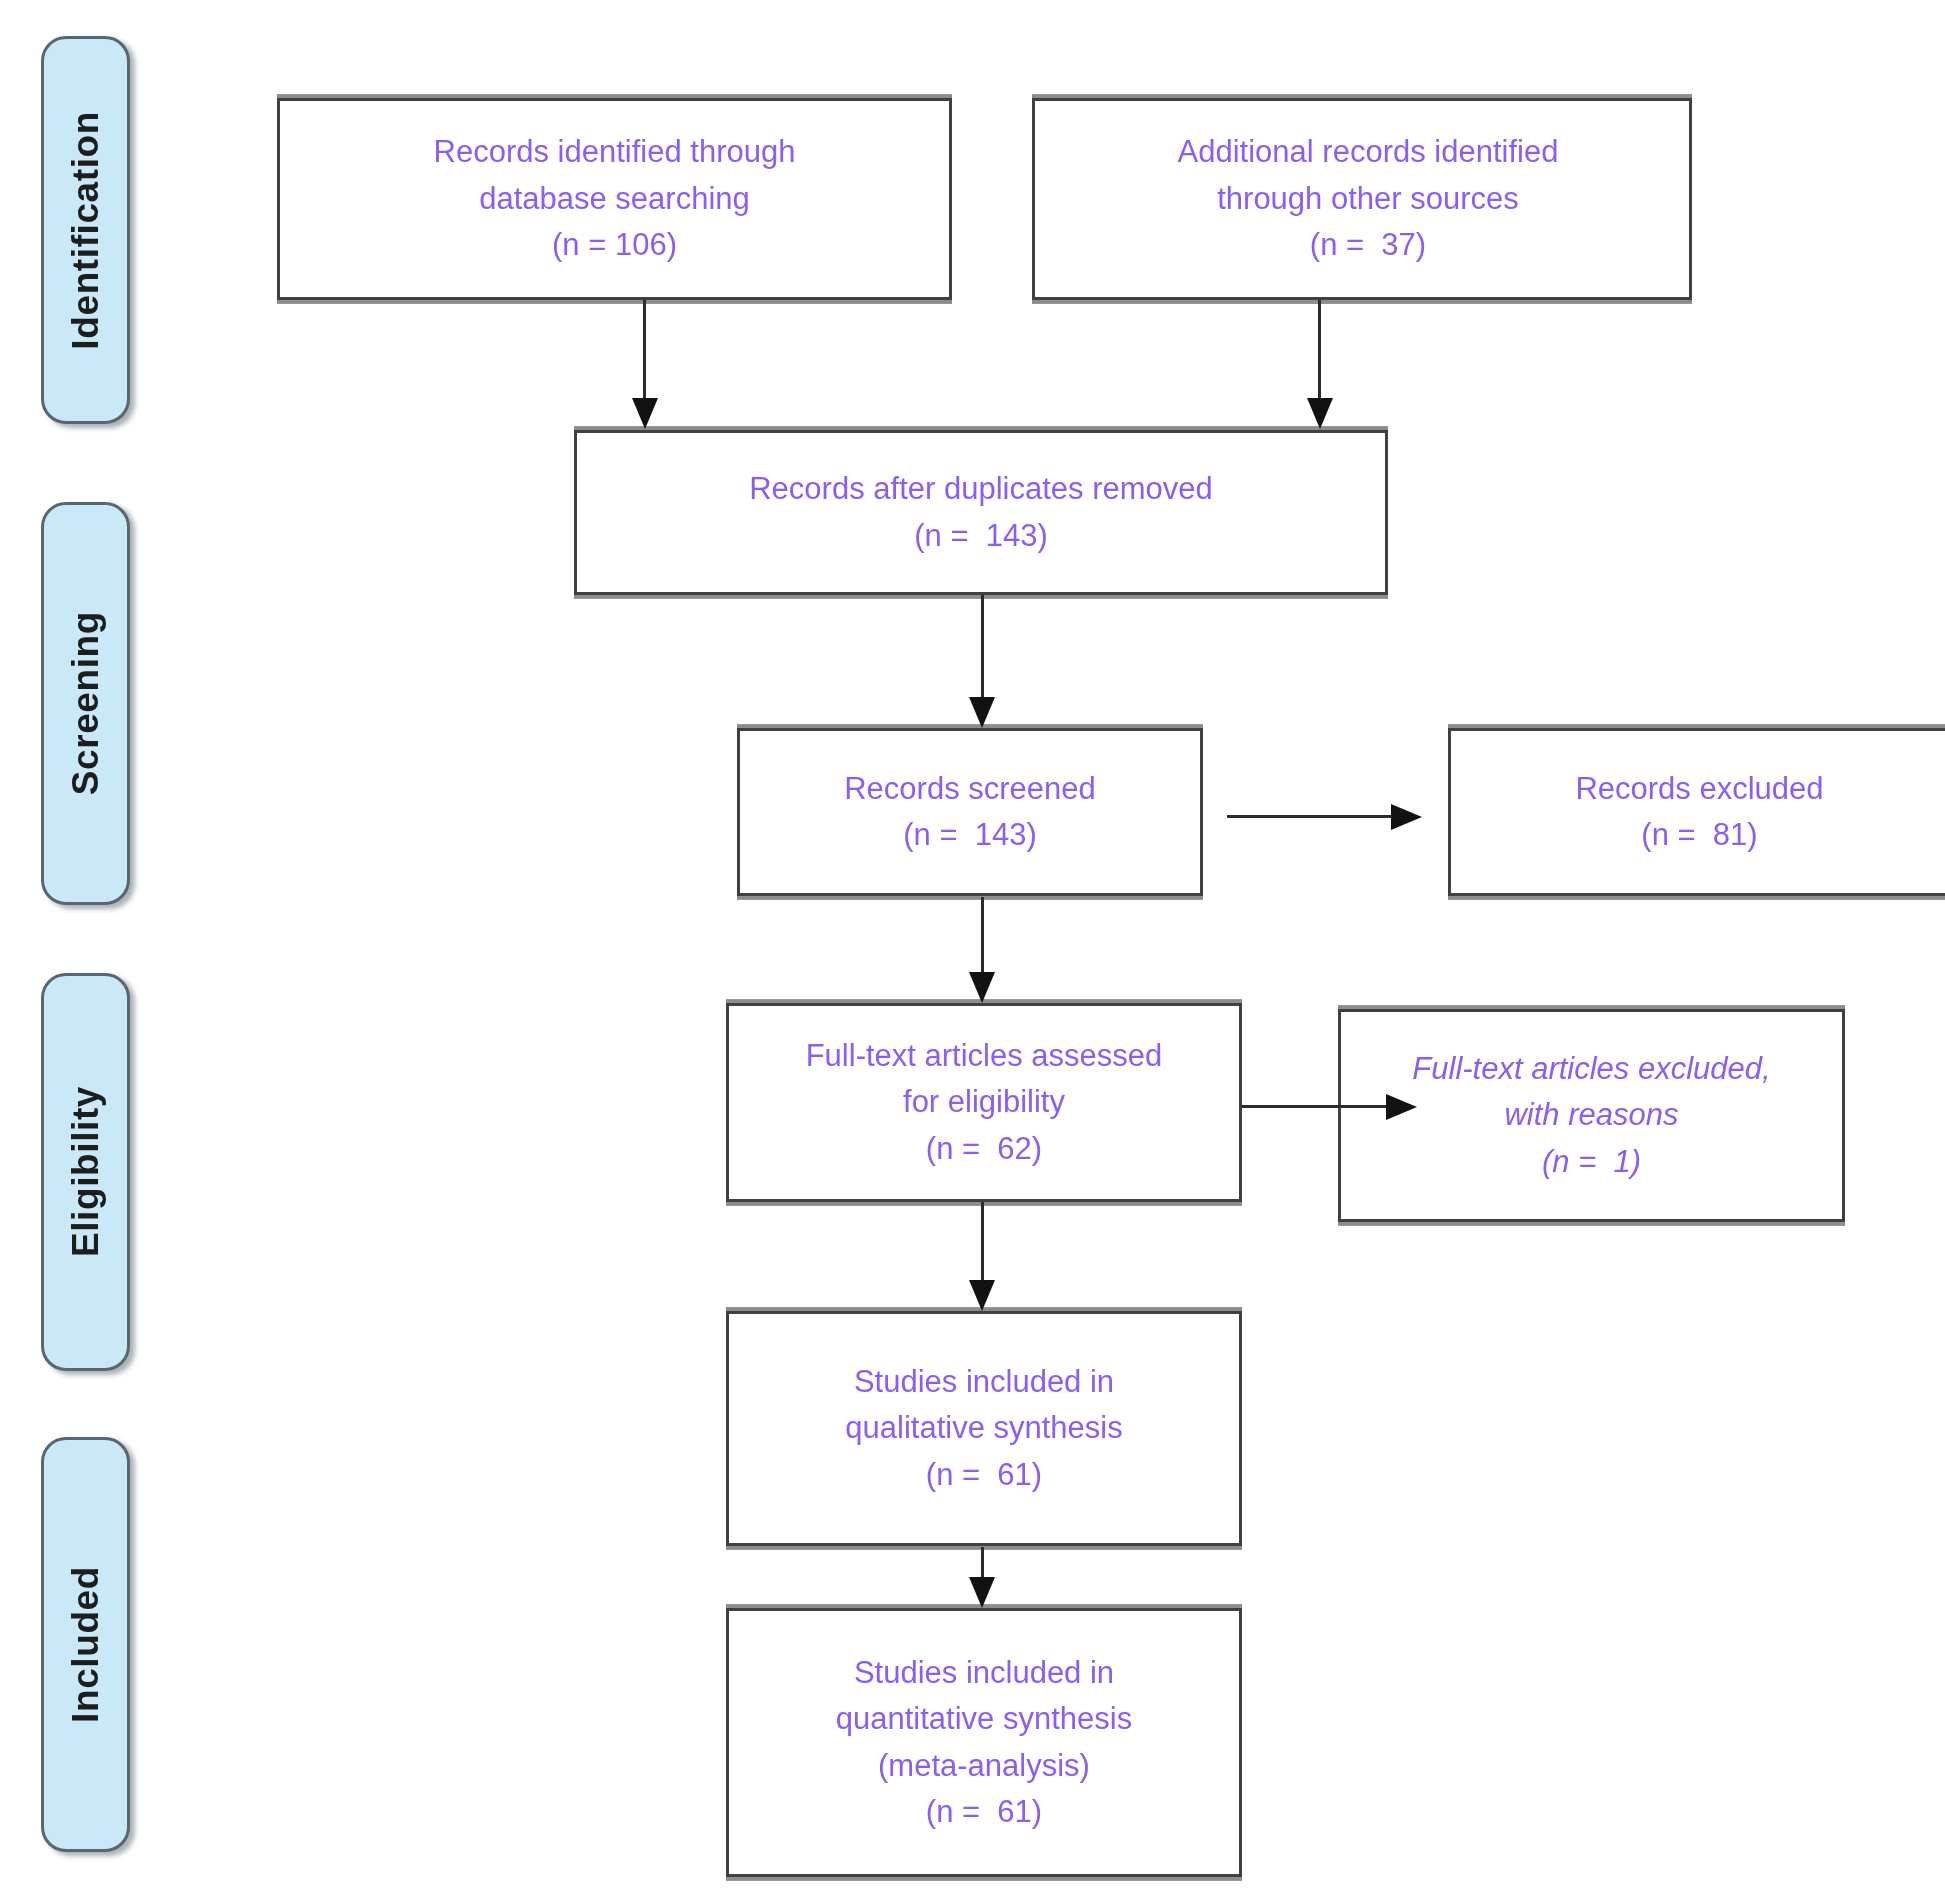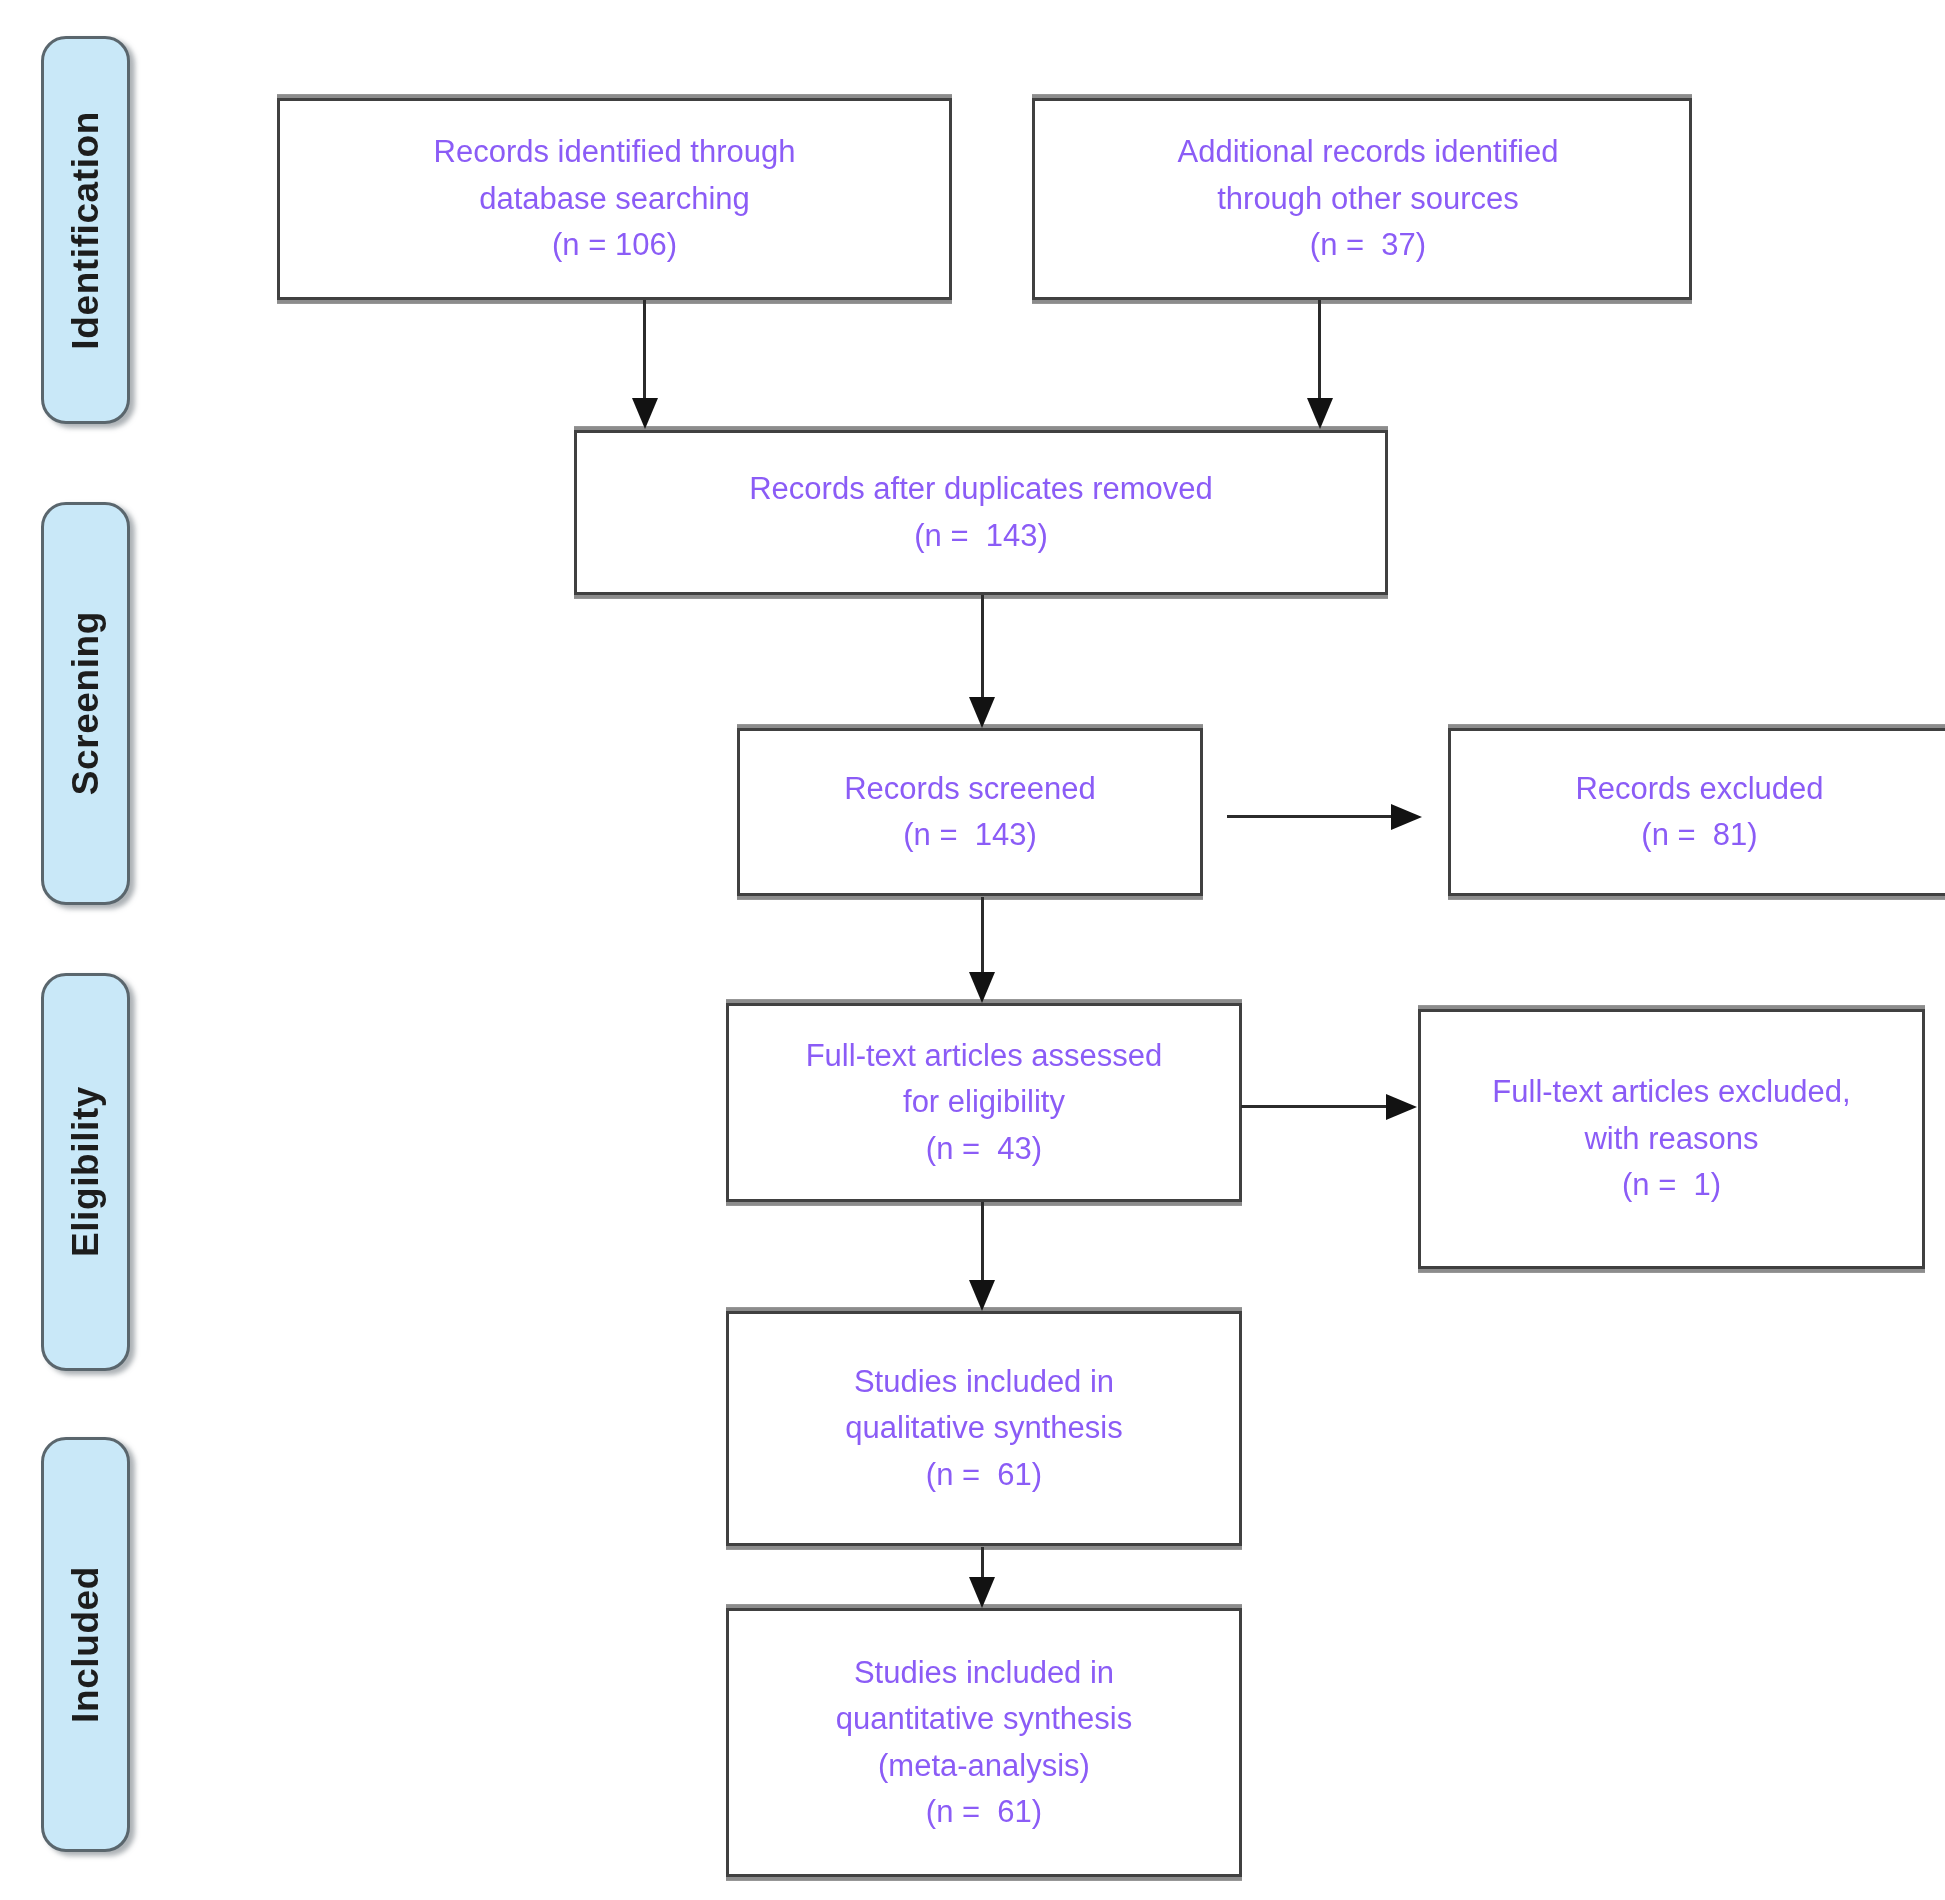--- a/index.html
+++ b/index.html
@@ -127,24 +127,24 @@
   </div>
 
   <div class="box" style="left:1422px; top:728px; width:503px; height:168px;margin-left:26px;">
     <span class="box-text">Records excluded
 (n =  81)</span>
   </div>
 
   <div class="box" style="left:726px; top:1003px; width:516px; height:199px;">
     <span class="box-text">Full-text articles assessed
 for eligibility
-(n =  43)</span>
+(n =  62)</span>
   </div>
 
-  <div class="box" style="left:1418px; top:1009px; width:507px; height:260px;">
+  <div class="box" style="left:1338px; top:1009px; width:507px; height:213px;font-style:italic;">
     <span class="box-text">Full-text articles excluded,
 with reasons
 (n =  1)</span>
   </div>
 
   <div class="box" style="left:726px; top:1311px; width:516px; height:235px;">
     <span class="box-text">Studies included in
 qualitative synthesis
 (n =  61)</span>
   </div>

